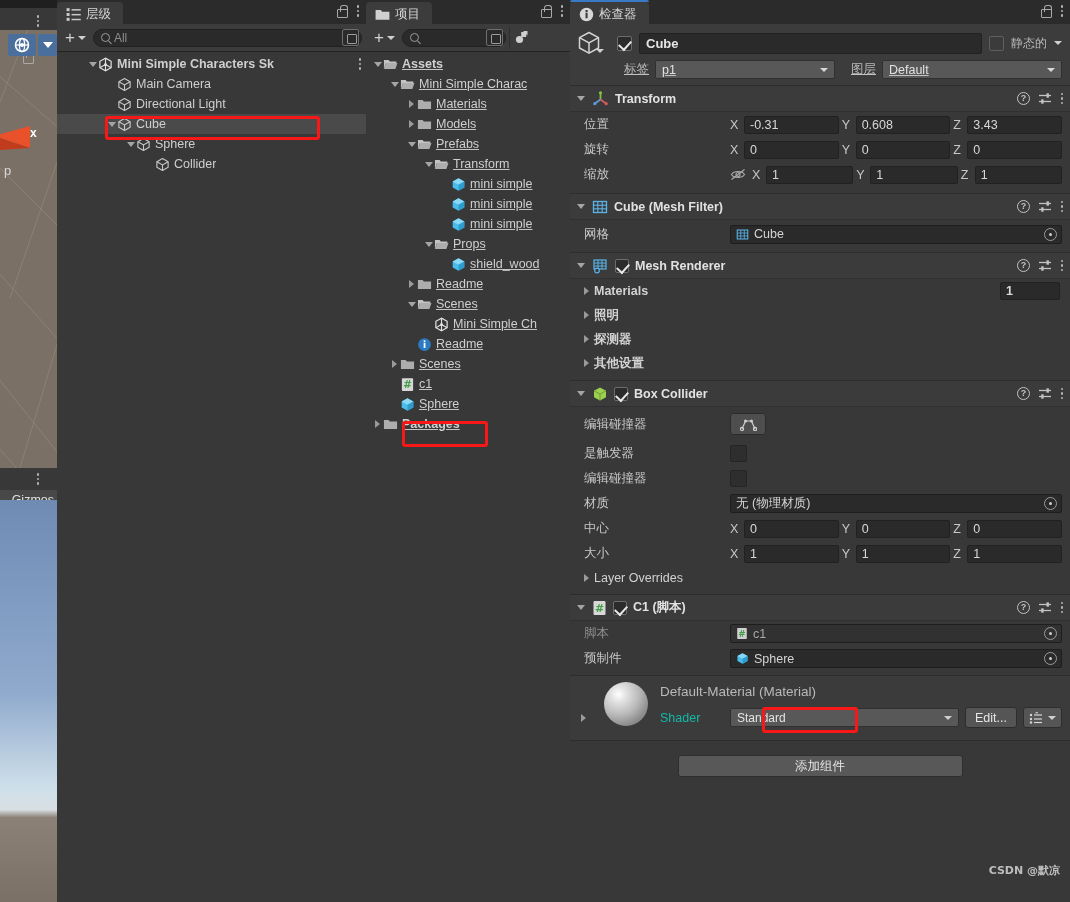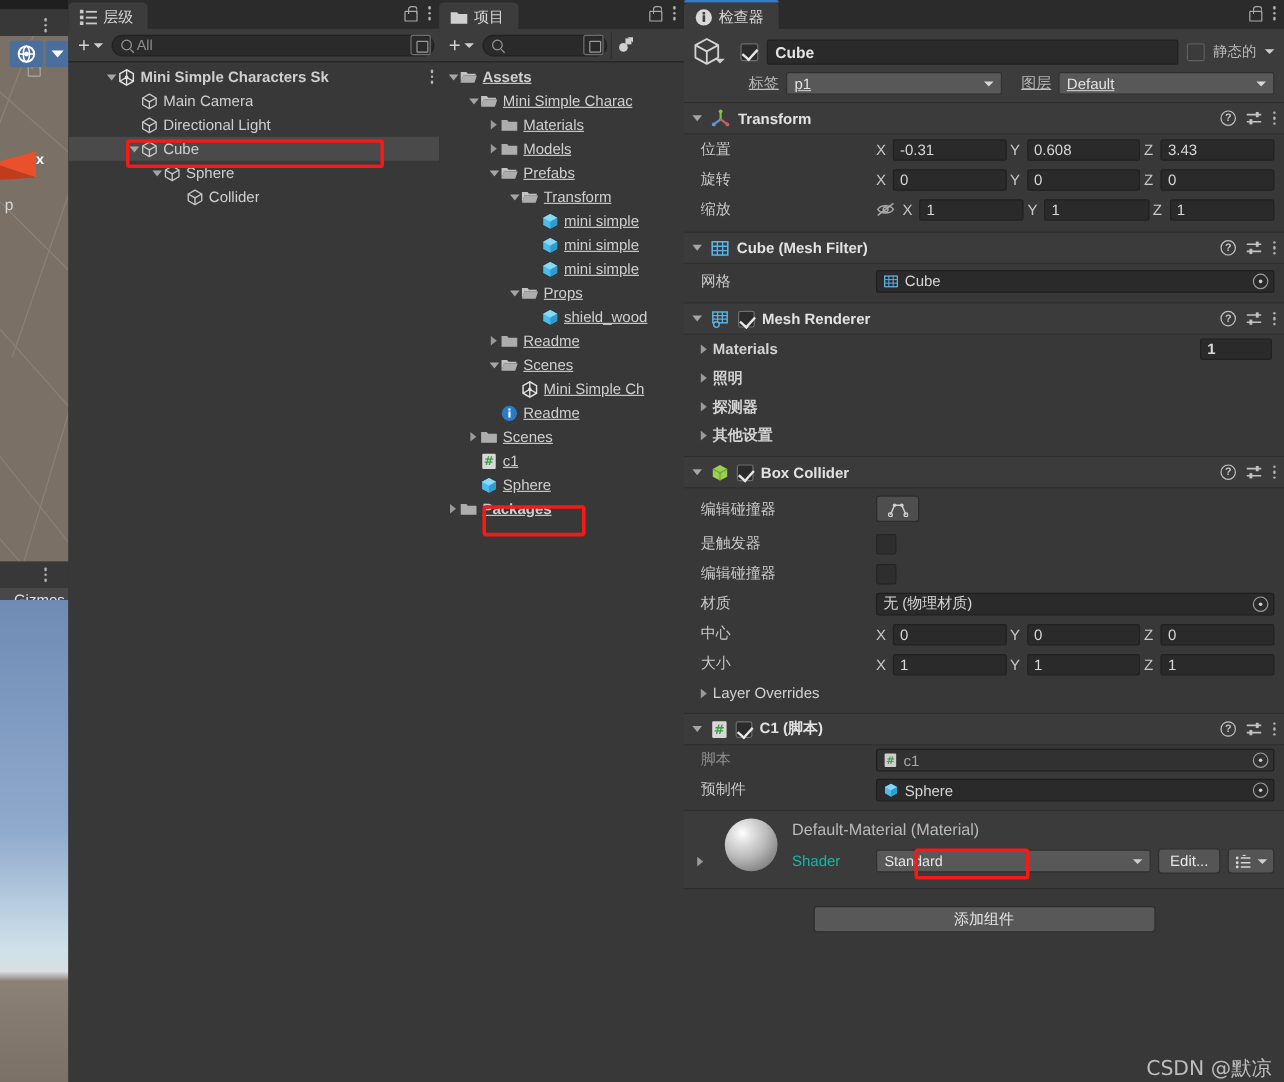--- a/index.html
+++ b/index.html
@@ -110,21 +110,21 @@
   .matsphere { width:44px;height:44px;border-radius:50%;
     background: radial-gradient(circle at 33% 28%, #ffffff 0%, #e2e2e2 18%, #b9b9b9 48%, #8e8e8e 72%, #6d6d6d 100%); flex:none;}
   .matname { color:#b9b9b9; font-size:13.5px; }
   .shaderlbl { color:#14b8a6; font-size:12.5px; width:64px;}
   .shaderdd { flex:1; height:19px; background:#585858; border:1px solid #303030; border-radius:2px; display:flex; align-items:center; padding:0 6px; color:#e4e4e4;}
   .btn-sm { height:21px; background:#555555; border:1px solid #2e2e2e; border-radius:3px; display:flex; align-items:center; justify-content:center; padding:0 9px; color:#e6e6e6; font-size:12.5px;}
   .addcomp {
     width:285px;height:22px;margin:14px auto 0 auto; background:#585858; border:1px solid #2e2e2e; border-radius:3px;
     display:flex;align-items:center;justify-content:center;color:#e7e7e7;font-size:12.5px;
   }
-  .watermark { position:absolute; right:10px; bottom:0; color:#bdbdbd; font-size:17px; font-family:"DejaVu Sans", sans-serif;}
+  .watermark { position:absolute; right:10px; bottom:24px; color:#bdbdbd; font-size:11px; font-family:"DejaVu Sans", sans-serif;font-weight:bold;}
 
   
   .redbox { position:absolute; border:3px solid #f81818; border-radius:3px; pointer-events:none; }
 
   
   #scene-strip { position:absolute; left:0; top:8px; width:57px; height:460px; background:#7a7066; overflow:hidden; }
   #scene-grid line { stroke:#8b8176; stroke-width:1; }
   #game-strip { position:absolute; left:0; top:500px; width:57px; height:402px;
      background:linear-gradient(180deg,#6f8bb4 0%, #90aacd 48%, #cfe0ea 72%, #d9dfe2 77%, #8b8177 79%, #7a7066 100%); }
 </style>

